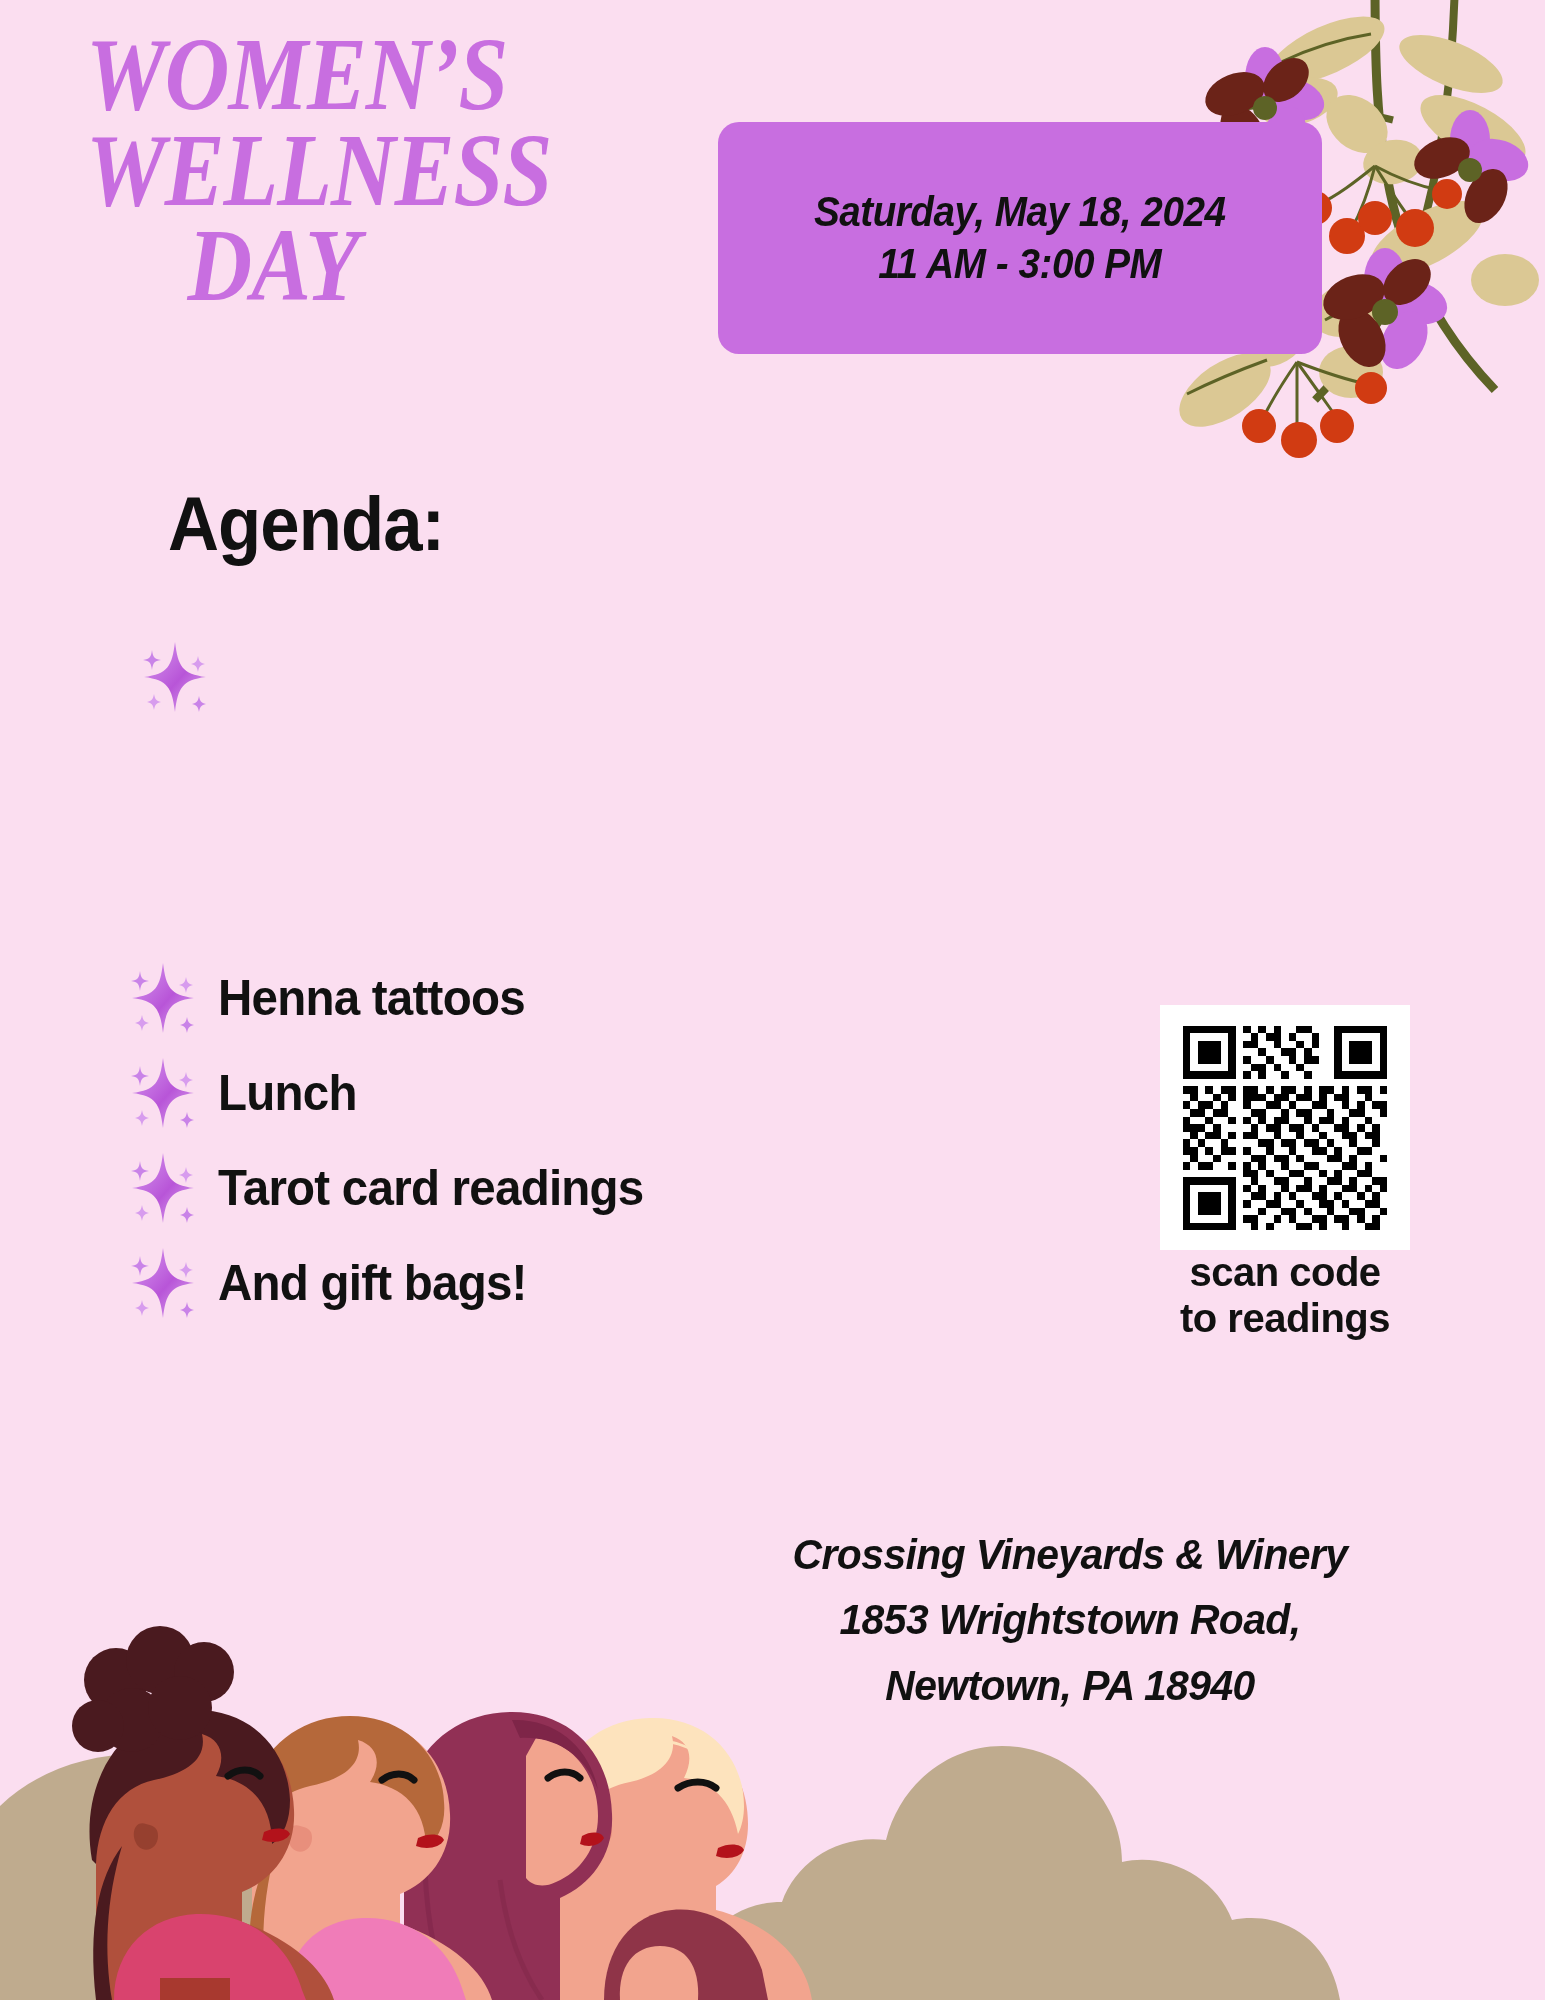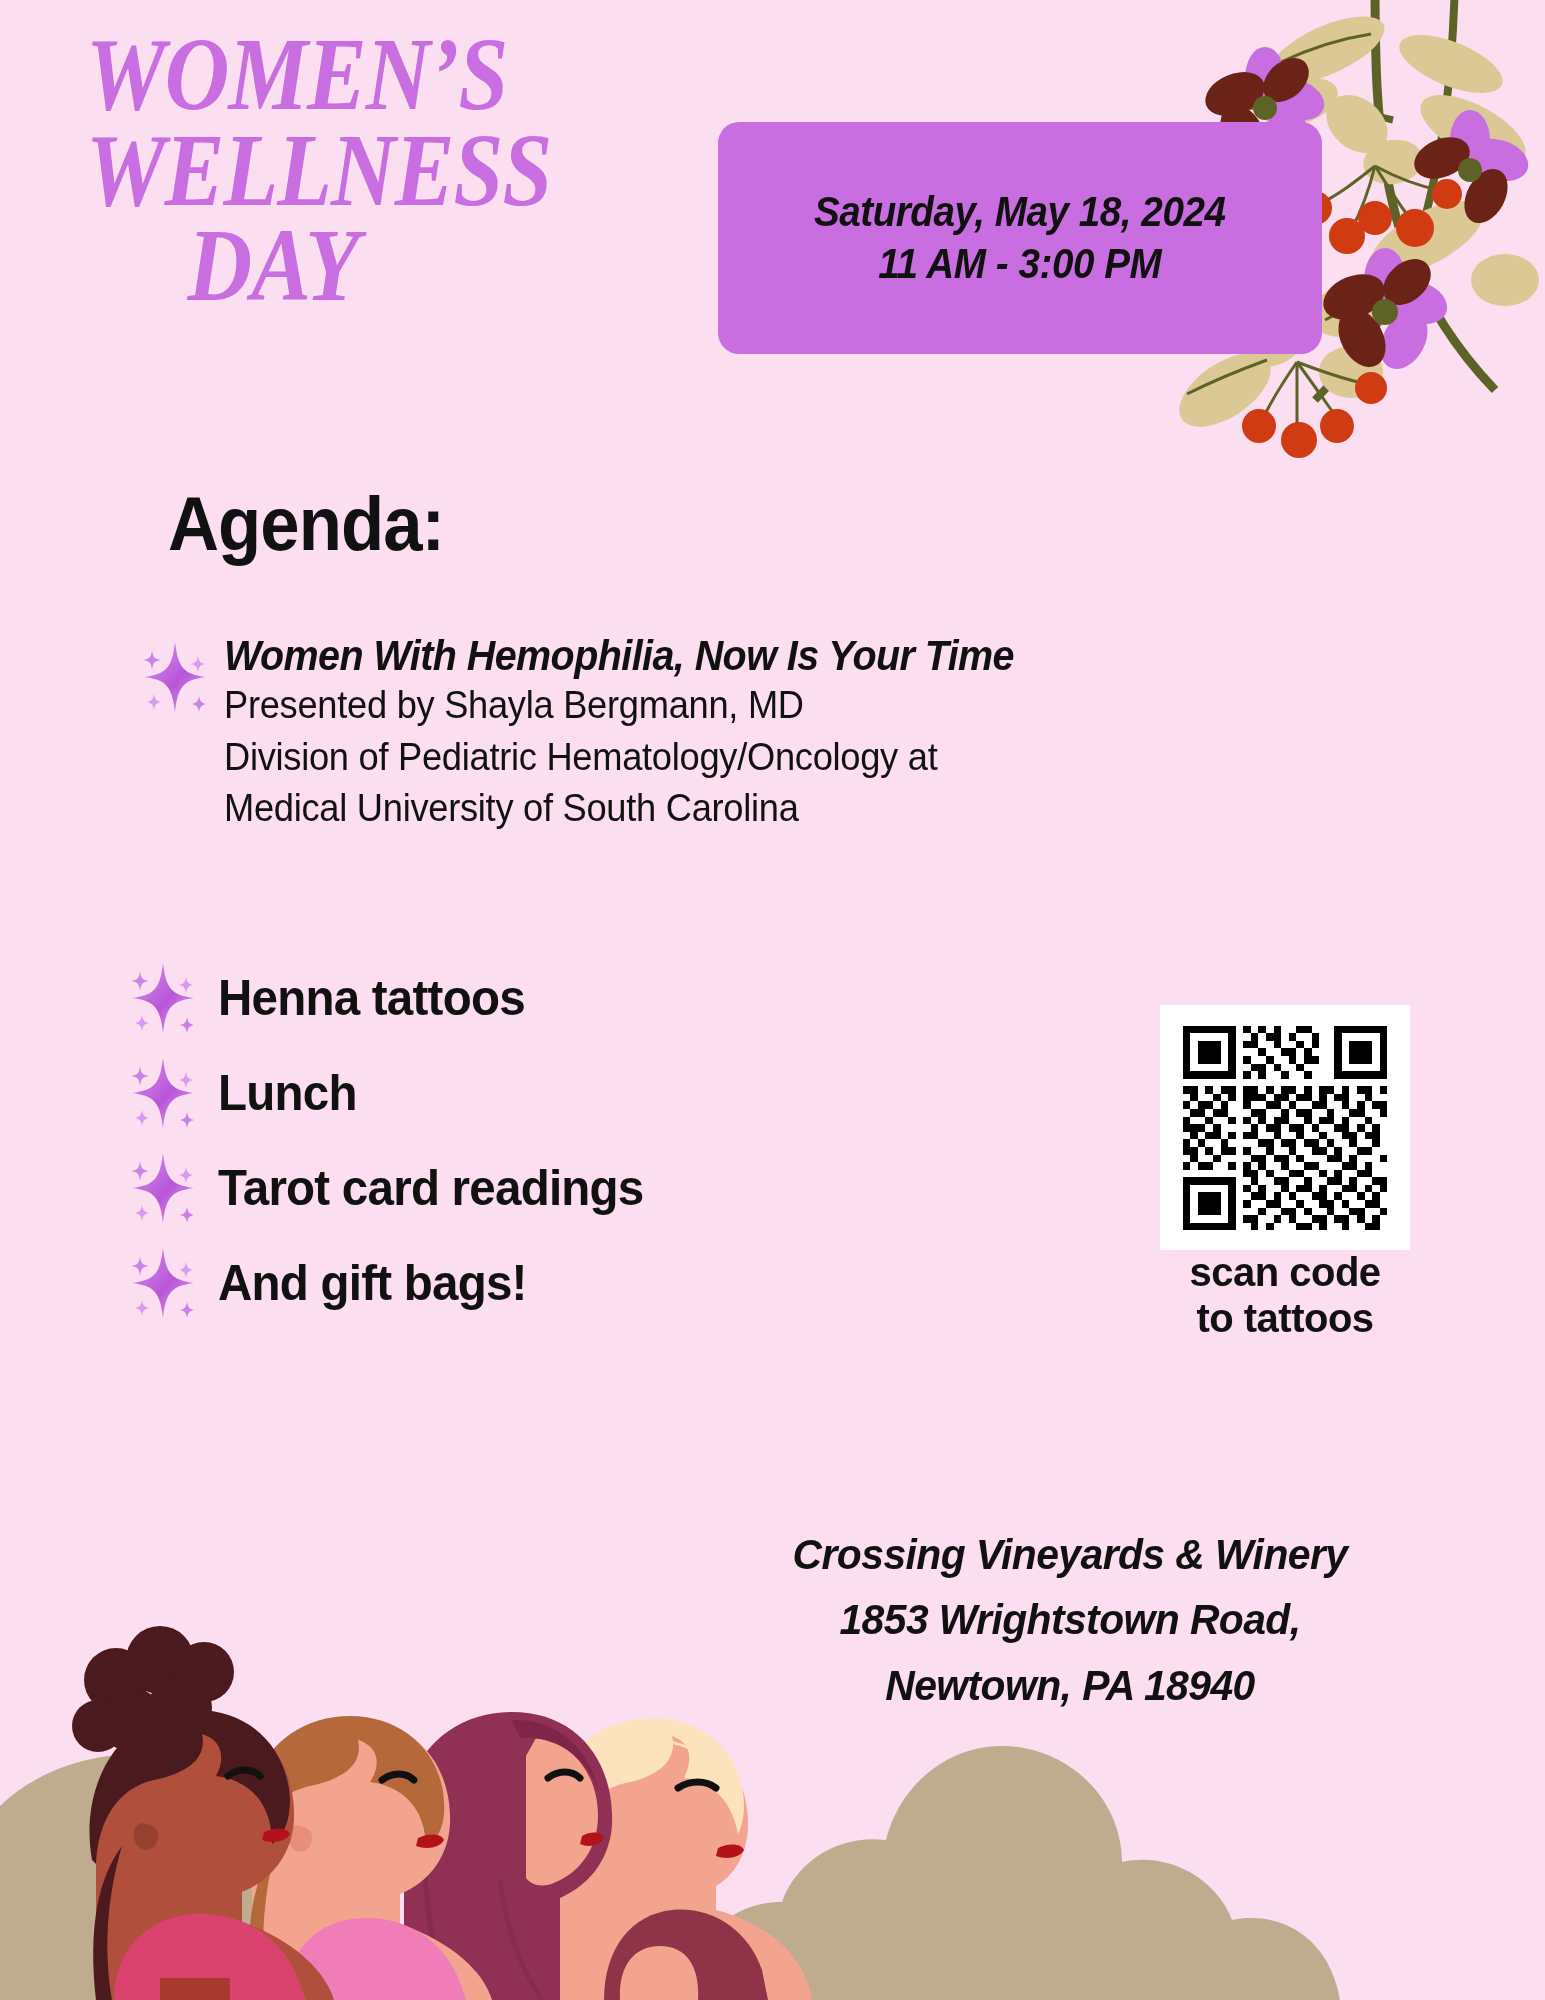--- a/index.html
+++ b/index.html
@@ -295,26 +295,20 @@
           <stop offset="55%" stop-color="#b855d8"></stop>
           <stop offset="100%" stop-color="#e0b4f2"></stop>
         </linearGradient>
       </defs>
       <path d="M35 4 C38 28, 42 36, 66 39 C42 42, 38 50, 35 74 C32 50, 28 42, 4 39 C28 36, 32 28, 35 4 Z" fill="url(#spk1)"></path>
       <path d="M12 12 C13 19, 14 21, 21 22 C14 23, 13 25, 12 32 C11 25, 10 23, 3 22 C10 21, 11 19, 12 12 Z" fill="#c983e8"></path>
       <path d="M58 18 C59 23, 60 25, 65 26 C60 27, 59 29, 58 34 C57 29, 56 27, 51 26 C56 25, 57 23, 58 18 Z" fill="#d79cee"></path>
       <path d="M14 56 C15 61, 16 63, 21 64 C16 65, 15 67, 14 72 C13 67, 12 65, 7 64 C12 63, 13 61, 14 56 Z" fill="#d79cee"></path>
       <path d="M59 58 C60 63, 61 65, 66 66 C61 67, 60 69, 59 74 C58 69, 57 67, 52 66 C57 65, 58 63, 59 58 Z" fill="#c983e8"></path>
     </svg>
-    <div class="talk-text">
-      <div class="talk-title">Women With Hemophilia, Now Is Your Time</div>
-      <div class="talk-sub">Presented by Shayla Bergmann, MD</div>
-      <div class="talk-sub">Division of Pediatric Hematology/Oncology at</div>
-      <div class="talk-sub">Medical University of South Carolina</div>
-    </div>
   </div>
 
   <div class="agenda-list">
 
     <div class="agenda-item">
       <svg class="sparkle" viewBox="0 0 70 78">
         <path d="M35 4 C38 28, 42 36, 66 39 C42 42, 38 50, 35 74 C32 50, 28 42, 4 39 C28 36, 32 28, 35 4 Z" fill="url(#spk1)"></path>
         <path d="M12 12 C13 19, 14 21, 21 22 C14 23, 13 25, 12 32 C11 25, 10 23, 3 22 C10 21, 11 19, 12 12 Z" fill="#c983e8"></path>
         <path d="M58 18 C59 23, 60 25, 65 26 C60 27, 59 29, 58 34 C57 29, 56 27, 51 26 C56 25, 57 23, 58 18 Z" fill="#d79cee"></path>
         <path d="M14 56 C15 61, 16 63, 21 64 C16 65, 15 67, 14 72 C13 67, 12 65, 7 64 C12 63, 13 61, 14 56 Z" fill="#d79cee"></path>
@@ -563,21 +557,21 @@
             <rect x="12" y="27" width="1" height="1"></rect>
           <rect x="16" y="27" width="2" height="1"></rect>
             <rect x="19" y="27" width="1" height="1"></rect>
           <rect x="22" y="27" width="1" height="1"></rect>
             <rect x="25" y="27" width="2" height="1"></rect>
         </g>
       </svg>
     </div>
     <div class="qr-caption">
       <div>scan code</div>
-      <div>to tattoos</div>
+      <div>to readings</div>
     </div>
   </div>
 
   <div class="venue">
     <div class="vl">Crossing Vineyards &amp; Winery</div>
     <div class="vl">1853 Wrightstown Road,</div>
     <div class="vl">Newtown, PA 18940</div>
   </div>
 
   <svg class="illus" viewBox="0 0 1545 420">

